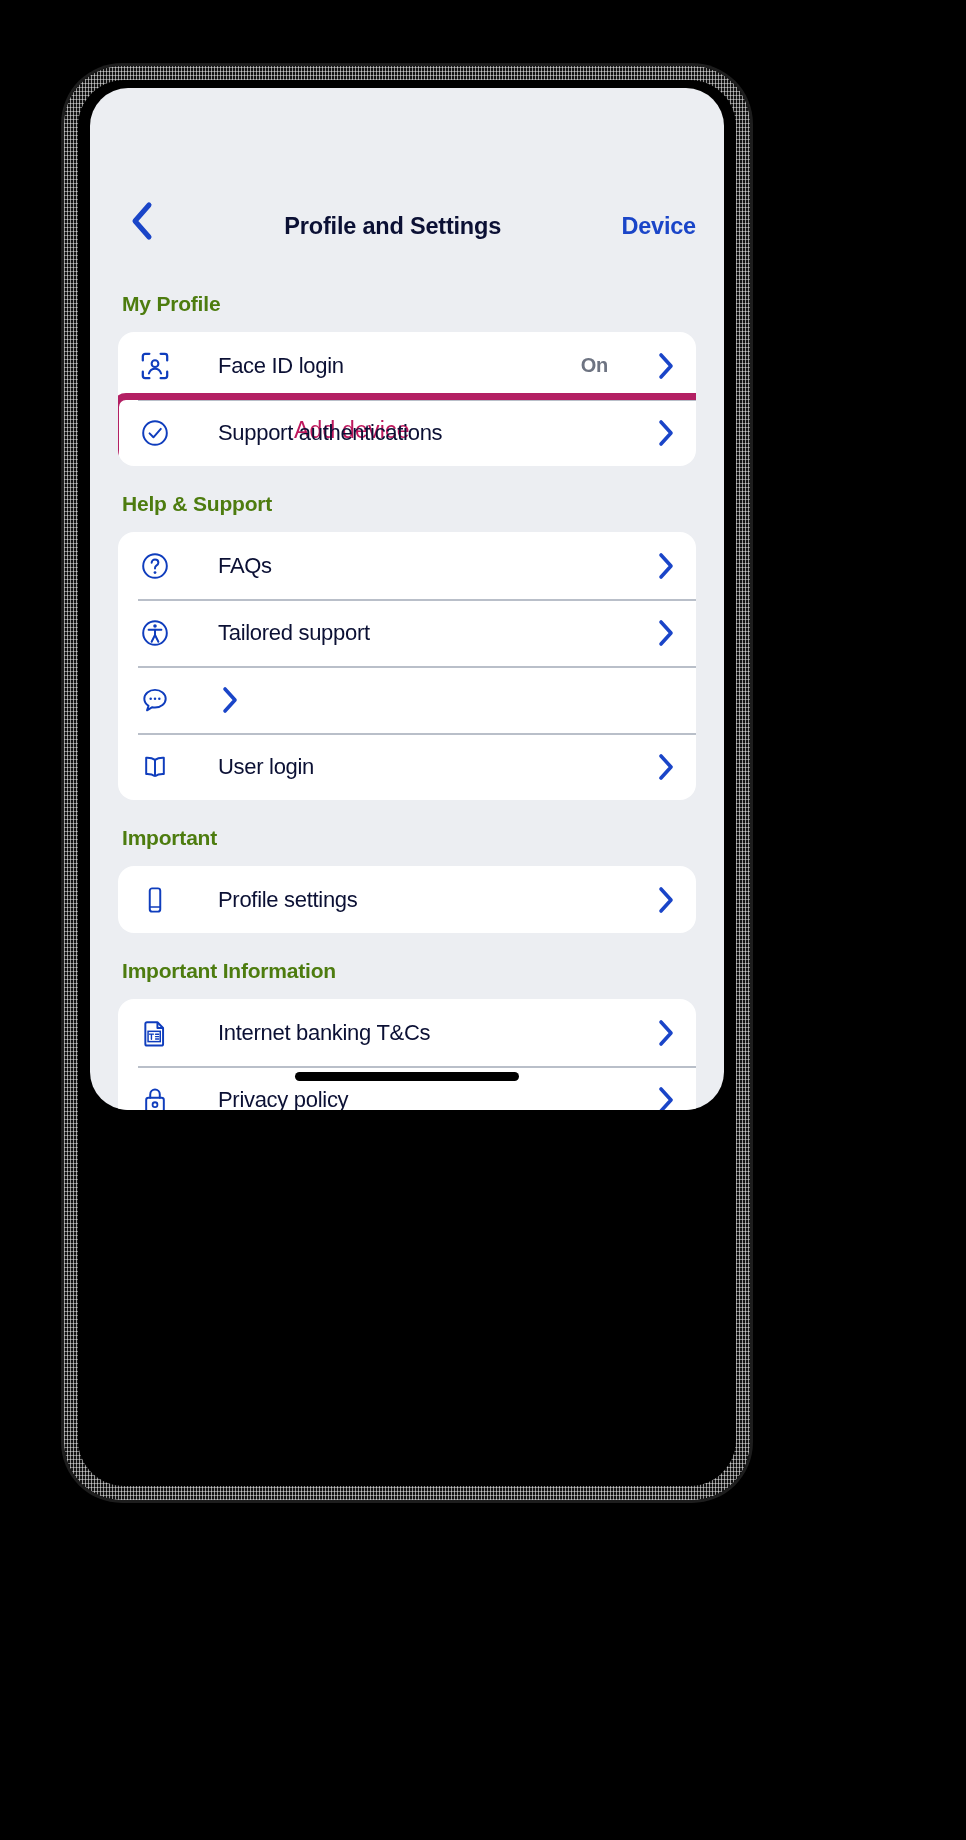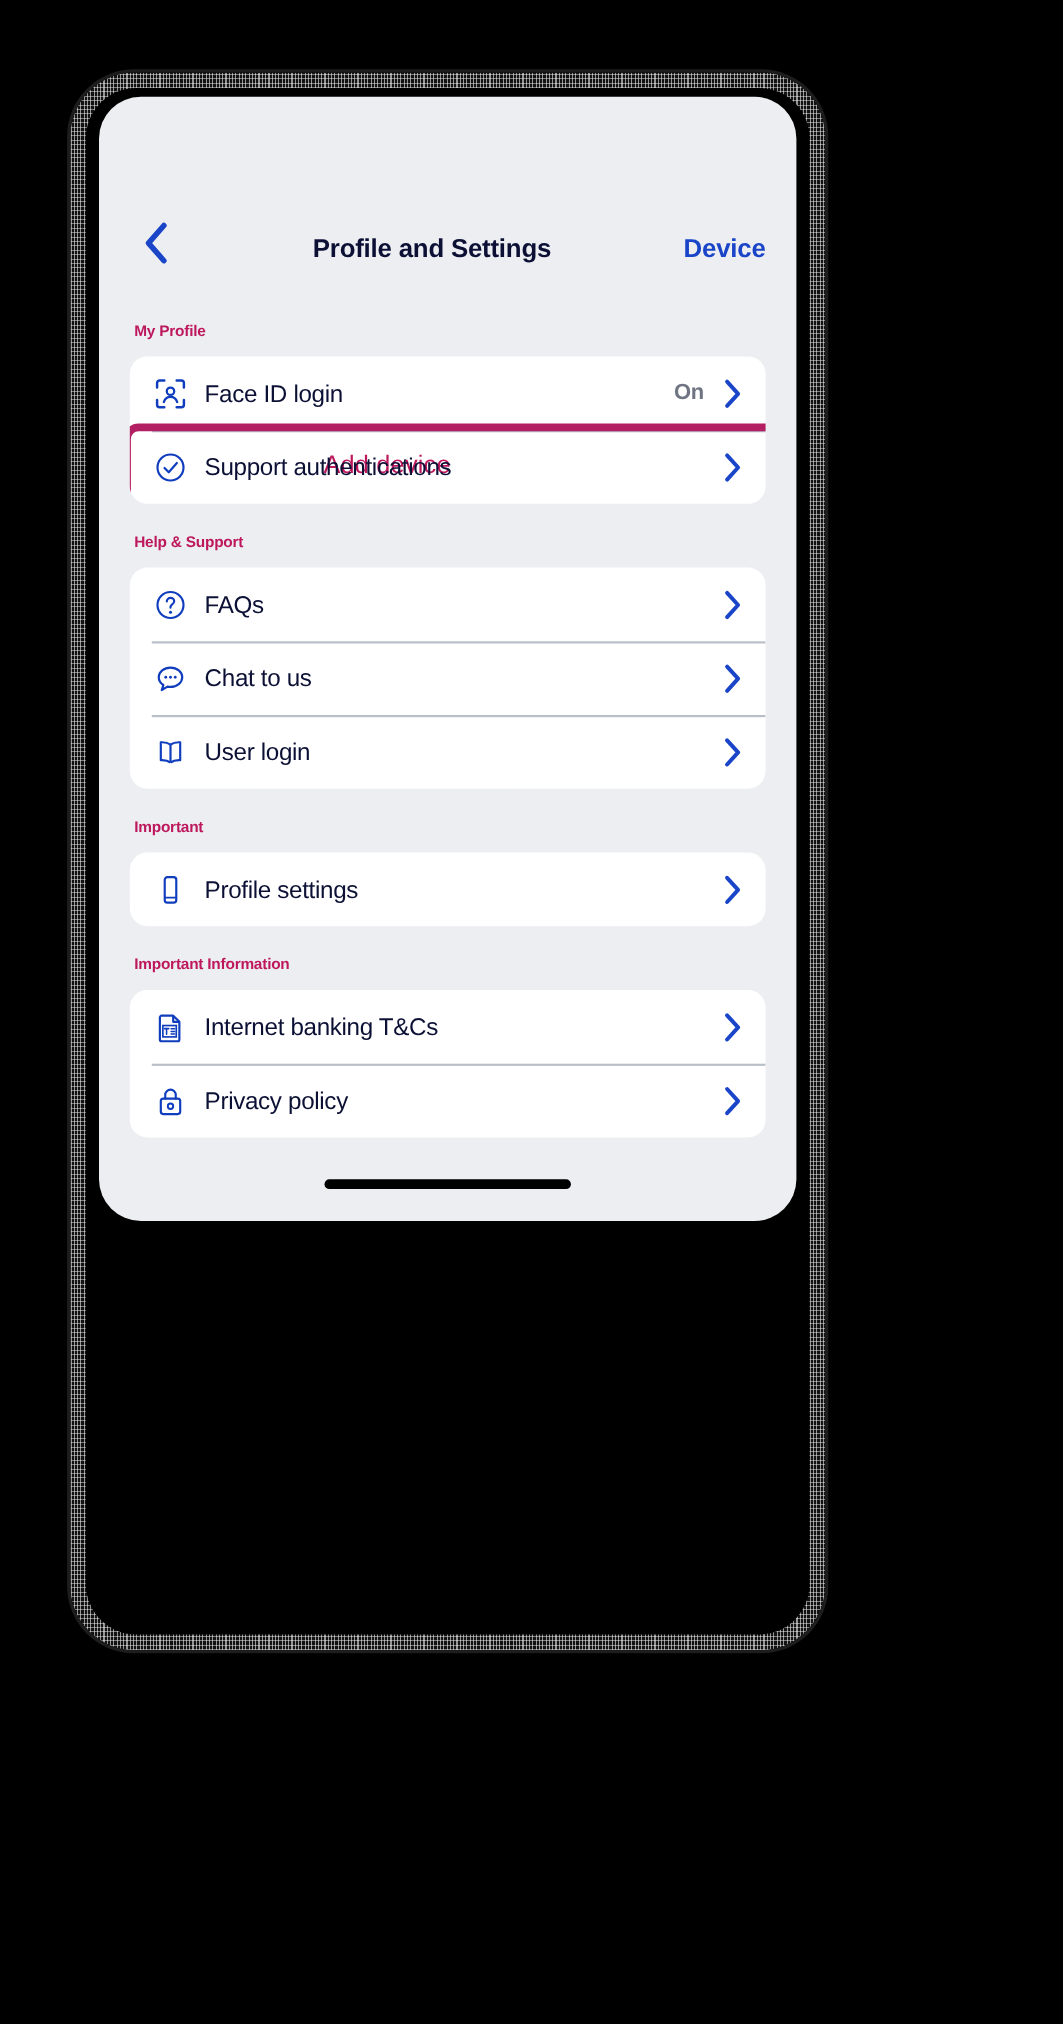--- a/index.html
+++ b/index.html
@@ -78,40 +78,41 @@
     margin-bottom:4px;
     cursor:pointer;
   }
 
   
   #content{
     padding:0 28px;
   }
   .section{margin-bottom:4px;}
   .section-title{
-    font-size:14px;
+    font-size:21px;
     font-weight:bold;
-    color:#be185d;
+    color:#4d7c0f;
     letter-spacing:-0.2px;
     padding:22px 4px 16px 4px;
   }
   .card{
     background:#fff;
     border-radius:16px;
     overflow:hidden;
     position:relative;
   }
   .row{
     position:relative;
     display:flex;
     align-items:center;
     height:67px;
     padding:0 18px 0 20px;
     box-sizing:border-box;
     cursor:pointer;
+    gap:32px;
   }
   .row + .row::before{
     content:"";
     position:absolute;
     left:20px;right:0;top:0;
     height:1.5px;
     background:#b9bfc9;
   }
   .row-icon{
     width:34px;height:34px;
@@ -253,27 +254,44 @@
               <span class="row-label">FAQs</span>
               <span class="row-chevron">
                 <svg width="20" height="30" viewBox="0 0 20 30" fill="none">
     <path d="M5 4 L15 15 L5 26" stroke="#1a45c8" stroke-width="3.6" stroke-linecap="round" stroke-linejoin="round"></path>
   </svg>
               </span>
             </div>
             <div class="row">
               <span class="row-icon">
                 <svg width="30" height="30" viewBox="0 0 32 32" fill="none">
+    <circle cx="16" cy="16" r="12.6" stroke="#0f3dbd" stroke-width="2.1"></circle>
+    <circle cx="16" cy="8.6" r="1.9" fill="#0f3dbd"></circle>
+    <path d="M9.2 12.6h13.6" stroke="#0f3dbd" stroke-width="2.1" stroke-linecap="round"></path>
+    <path d="M16 12.6v5.6" stroke="#0f3dbd" stroke-width="2.1" stroke-linecap="round"></path>
+    <path d="M16 18.2 L12.4 25.4" stroke="#0f3dbd" stroke-width="2.1" stroke-linecap="round"></path>
+    <path d="M16 18.2 L19.6 25.4" stroke="#0f3dbd" stroke-width="2.1" stroke-linecap="round"></path>
+  </svg>
+              </span>
+              <span class="row-label">Tailored support</span>
+              <span class="row-chevron">
+                <svg width="20" height="30" viewBox="0 0 20 30" fill="none">
+    <path d="M5 4 L15 15 L5 26" stroke="#1a45c8" stroke-width="3.6" stroke-linecap="round" stroke-linejoin="round"></path>
+  </svg>
+              </span>
+            </div>
+            <div class="row">
+              <span class="row-icon">
+                <svg width="30" height="30" viewBox="0 0 32 32" fill="none">
     <path d="M16 5.2c6.3 0 11.4 4.2 11.4 9.4S22.3 24 16 24c-1 0-2-.1-2.9-.3l-5.6 3.3 1.6-4.9C6.4 20.4 4.6 17.9 4.6 14.6 4.6 9.4 9.7 5.2 16 5.2Z" stroke="#0f3dbd" stroke-width="2.1" stroke-linejoin="round"></path>
     <circle cx="11.4" cy="14.6" r="1.35" fill="#0f3dbd"></circle>
     <circle cx="16" cy="14.6" r="1.35" fill="#0f3dbd"></circle>
     <circle cx="20.6" cy="14.6" r="1.35" fill="#0f3dbd"></circle>
   </svg>
               </span>
-              <span class="row-label">Chat to us</span>
               <span class="row-chevron">
                 <svg width="20" height="30" viewBox="0 0 20 30" fill="none">
     <path d="M5 4 L15 15 L5 26" stroke="#1a45c8" stroke-width="3.6" stroke-linecap="round" stroke-linejoin="round"></path>
   </svg>
               </span>
             </div>
             <div class="row">
               <span class="row-icon">
                 <svg width="30" height="30" viewBox="0 0 32 32" fill="none">
     <path d="M16 8.4C13.6 6.7 10.6 6 6.6 6.2v17.4c4-.2 7 .5 9.4 2.2" stroke="#0f3dbd" stroke-width="2.1" stroke-linejoin="round"></path>

